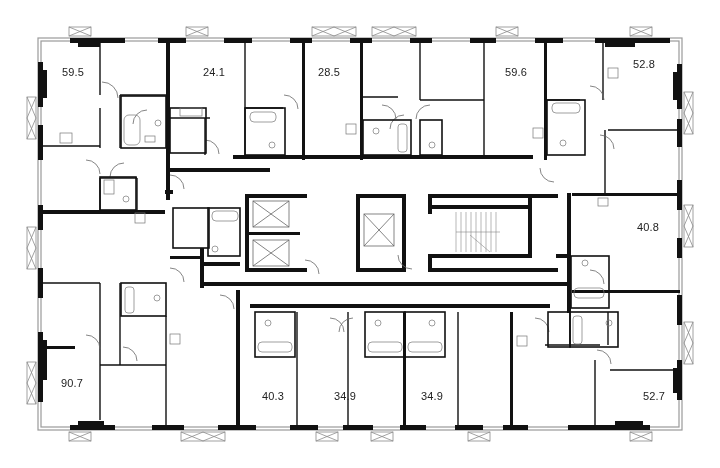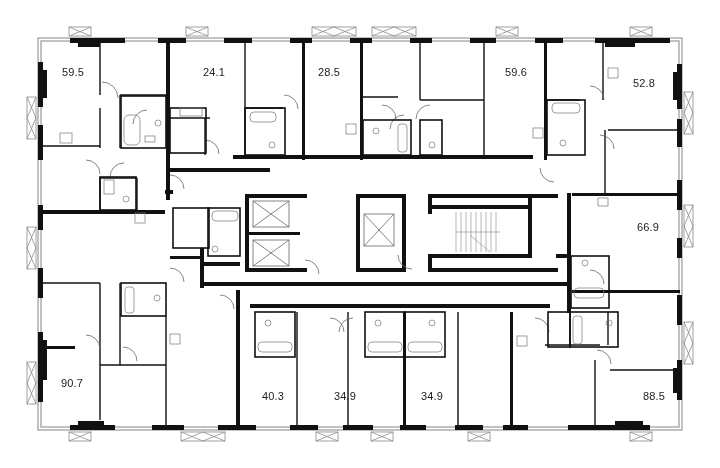--- a/index.html
+++ b/index.html
@@ -322,20 +322,20 @@
     <line x1="456" y1="232" x2="500" y2="232"></line>
     <line x1="470" y1="235" x2="490" y2="252"></line>
   </g>
 </svg>
 
 <div id="labels">
   <div class="label" style="left:73px;top:72px">59.5</div>
   <div class="label" style="left:214px;top:72px">24.1</div>
   <div class="label" style="left:329px;top:72px">28.5</div>
   <div class="label" style="left:516px;top:72px">59.6</div>
-  <div class="label" style="left:644px;top:83px">52.8</div>
-  <div class="label" style="left:648px;top:227px">66.9</div>
+  <div class="label" style="left:644px;top:64px">52.8</div>
+  <div class="label" style="left:648px;top:227px">40.8</div>
   <div class="label" style="left:72px;top:383px">90.7</div>
   <div class="label" style="left:273px;top:396px">40.3</div>
   <div class="label" style="left:345px;top:396px">34.9</div>
   <div class="label" style="left:432px;top:396px">34.9</div>
-  <div class="label" style="left:654px;top:396px">88.5</div>
+  <div class="label" style="left:654px;top:396px">52.7</div>
 </div>
 
 </body></html>

